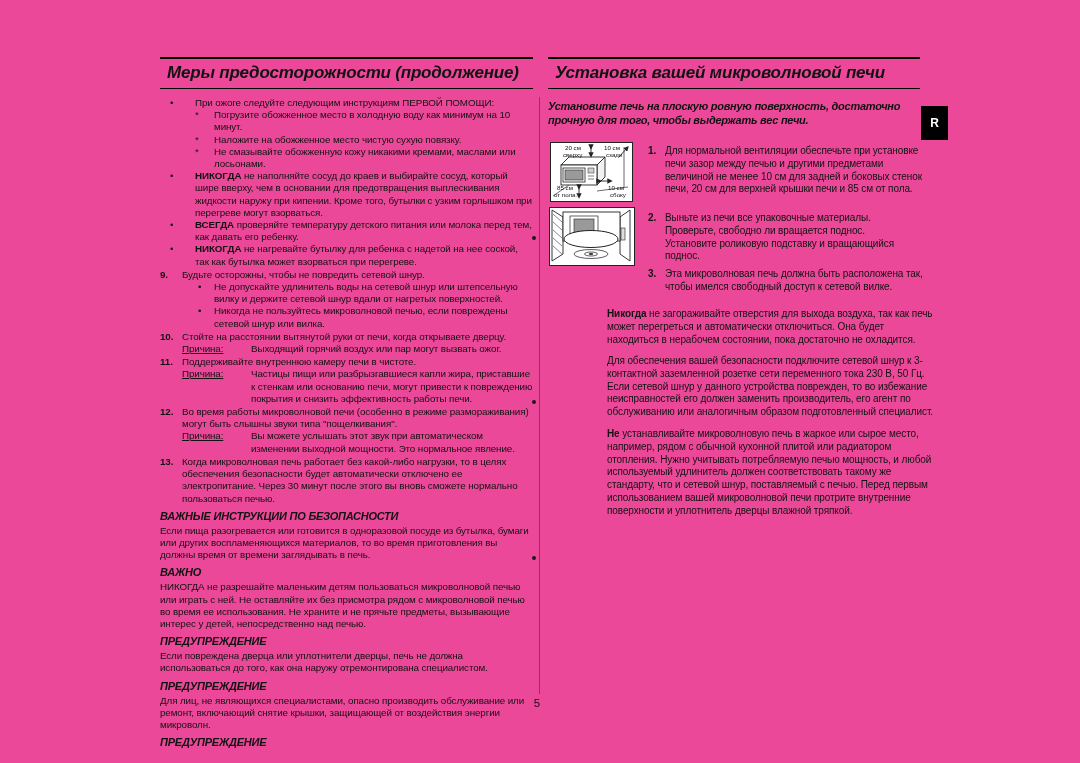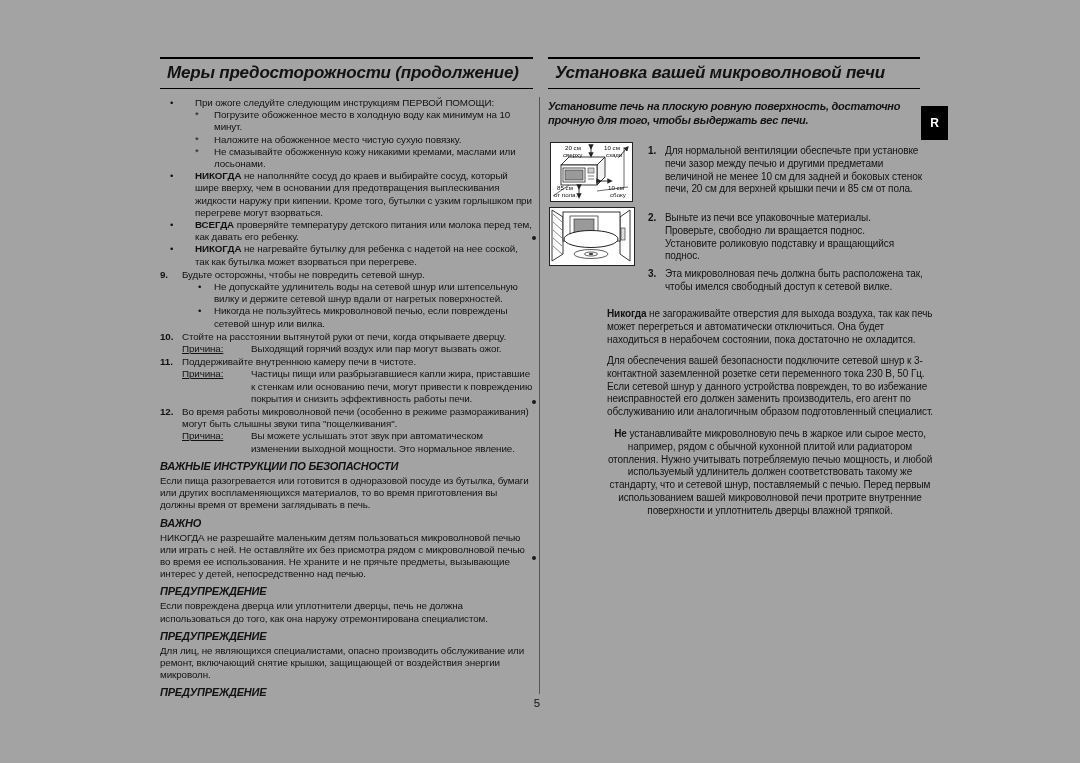--- a/index.html
+++ b/index.html
@@ -1,16 +1,16 @@
 <!DOCTYPE html>
 <html><head>
 <meta charset="utf-8">
 <style>
   html,body{margin:0;padding:0;background:#fff;}
-  .page{position:relative;width:1080px;height:763px;background:#a3a3a3;overflow:hidden;
+  .page{position:relative;width:1080px;height:763px;background:#ec4899;overflow:hidden;
         font-family:"Liberation Sans","DejaVu Sans",sans-serif;color:#121212;}
   
   .col-title{border-top:2px solid #000;border-bottom:1.5px solid #000;
              font-weight:bold;font-style:italic;font-size:17px;letter-spacing:-0.2px;
              padding:4px 0 5px 7px;}
   .col-left{position:absolute;left:160px;top:57px;width:373px;}
   .col-right{position:absolute;left:548px;top:57px;width:372px;}
   
   .lbody{margin-top:8px;font-size:9.8px;line-height:12.2px;letter-spacing:-0.1px;}
   .b-item{display:flex;padding-left:10px;}
@@ -36,21 +36,21 @@
   .fig{position:absolute;border:1px solid #222;background:#fff;}
   .fig1{left:2px;top:1px;width:81px;height:58px;}
   .fig2{left:1px;top:66px;width:84px;height:57px;}
   .step{position:absolute;left:100px;width:282px;display:flex;
         font-size:10px;line-height:12.8px;letter-spacing:-0.1px;}
   .step-num{flex:none;width:17px;font-weight:bold;}
   .step-text{flex:1;}
   .step1{top:4px;} .step2{top:71px;} .step3{top:127px;}
   .para{position:absolute;left:59px;width:326px;font-size:10px;line-height:12.8px;
         letter-spacing:-0.1px;}
-  .para1{top:167px;} .para2{top:214px;} .para3{top:287px;text-align:center;}
+  .para1{top:167px;} .para2{top:214px;} .para3{top:287px;}
   
   .divider{position:absolute;left:539px;top:97px;width:1px;height:597px;background:#555;}
   .dot{position:absolute;left:532px;width:4px;height:4px;border-radius:50%;background:#1a1a1a;}
   .dot1{top:236px;} .dot2{top:400px;} .dot3{top:556px;}
   .r-tab{position:absolute;left:921px;top:106px;width:27px;height:34px;background:#000;
          color:#fff;font-weight:bold;font-size:12px;display:flex;align-items:center;
          justify-content:center;}
   .page-num{position:absolute;left:528px;top:697px;width:18px;text-align:center;
             font-size:11.5px;color:#111;}
   svg text{font-family:"Liberation Sans","DejaVu Sans",sans-serif;}
@@ -146,20 +146,24 @@
         <span class="n-num">12.</span>
         <div class="n-body">
           <div>Во время работы микроволновой печи (особенно в режиме размораживания) могут быть слышны звуки типа "пощелкивания".</div>
           <div class="cause">
             <span class="cause-label">Причина:</span>
             <span class="cause-text">Вы можете услышать этот звук при автоматическом изменении выходной мощности. Это нормальное явление.</span>
           </div>
         </div>
       </div>
 
+      <div class="n-item">
+        <span class="n-num">13.</span>
+        <div class="n-body">Когда микроволновая печь работает без какой-либо нагрузки, то в целях обеспечения безопасности будет автоматически отключено ее электропитание. Через 30 минут после этого вы вновь сможете нормально пользоваться печью.</div>
+      </div>
 
       <div>
         <div class="section-h">ВАЖНЫЕ ИНСТРУКЦИИ ПО БЕЗОПАСНОСТИ</div>
         <div class="section-b">Если пища разогревается или готовится в одноразовой посуде из бутылка, бумаги или других воспламеняющихся материалов, то во время приготовления вы должны время от времени заглядывать в печь.</div>
       </div>
       <div>
         <div class="section-h">ВАЖНО</div>
         <div class="section-b">НИКОГДА не разрешайте маленьким детям пользоваться микроволновой печью или играть с ней. Не оставляйте их без присмотра рядом с микроволновой печью во время ее использования. Не храните и не прячьте предметы, вызывающие интерес у детей, непосредственно над печью.</div>
       </div>
       <div>

